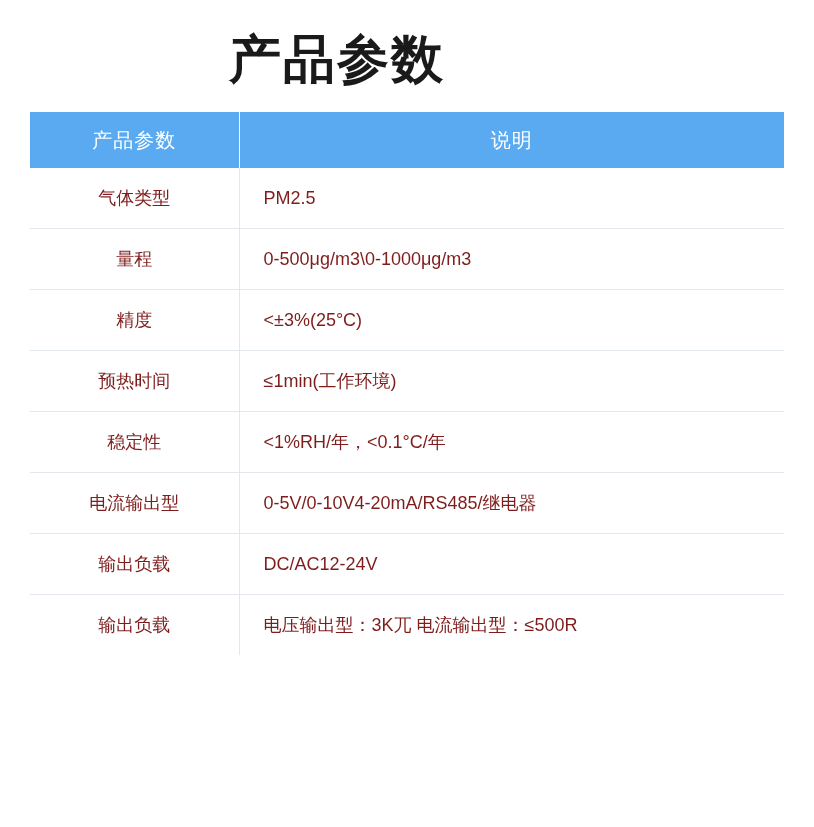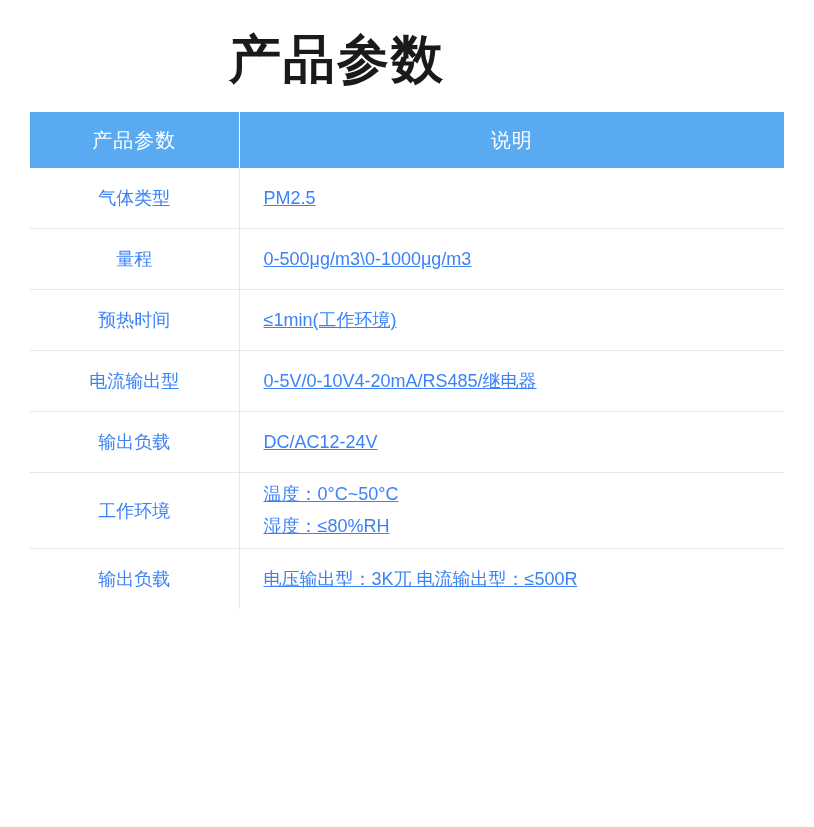--- a/index.html
+++ b/index.html
@@ -50,33 +50,32 @@
     text-align: center;
     border: none;
     letter-spacing: 1px;
   }
   table.spec thead th.th-first {
     border-right: 1px solid #ffffff;
   }
   table.spec tbody td {
     border-bottom: 1px solid #e3e8ee;
     font-size: 18px;
-    color: #3b82f6;
+    color: #7f1d1d;
     height: 48px;
     background: #ffffff;
   }
   table.spec tbody td.cell-label {
     text-align: center;
     border-right: 1px solid #e3e8ee;
     padding: 6px 8px;
   }
   table.spec tbody td.cell-value {
     text-align: left;
     padding: 6px 6px 6px 24px;
-    text-decoration: underline;
   }
   table.spec tbody tr:last-child td {
     border-bottom: none;
   }
   .multi-line {
     line-height: 1.75;
   }
   .multi-line span {
     display: block;
   }
@@ -106,39 +105,38 @@
       <tbody>
         <tr>
           <td class="cell-label">气体类型</td>
           <td class="cell-value">PM2.5</td>
         </tr>
         <tr>
           <td class="cell-label">量程</td>
           <td class="cell-value">0-500μg/m3\0-1000μg/m3</td>
         </tr>
         <tr>
+          <td class="cell-label">精度</td>
+          <td class="cell-value">&lt;±3%(25°C)</td>
+        </tr>
+        <tr>
           <td class="cell-label">预热时间</td>
           <td class="cell-value">≤1min(工作环境)</td>
+        </tr>
+        <tr>
+          <td class="cell-label">稳定性</td>
+          <td class="cell-value">&lt;1%RH/年，&lt;0.1°C/年</td>
         </tr>
         <tr>
           <td class="cell-label">电流输出型</td>
           <td class="cell-value">0-5V/0-10V4-20mA/RS485/继电器</td>
         </tr>
         <tr>
           <td class="cell-label">输出负载</td>
           <td class="cell-value">DC/AC12-24V</td>
-        </tr>
-        <tr class="tall">
-          <td class="cell-label">工作环境</td>
-          <td class="cell-value">
-            <div class="multi-line">
-              <span>温度：0°C~50°C</span>
-              <span>湿度：≤80%RH</span>
-            </div>
-          </td>
         </tr>
         <tr>
           <td class="cell-label">输出负载</td>
           <td class="cell-value">电压输出型：3K兀 电流输出型：≤500R</td>
         </tr>
 
       </tbody>
     </table>
   </div>
 

